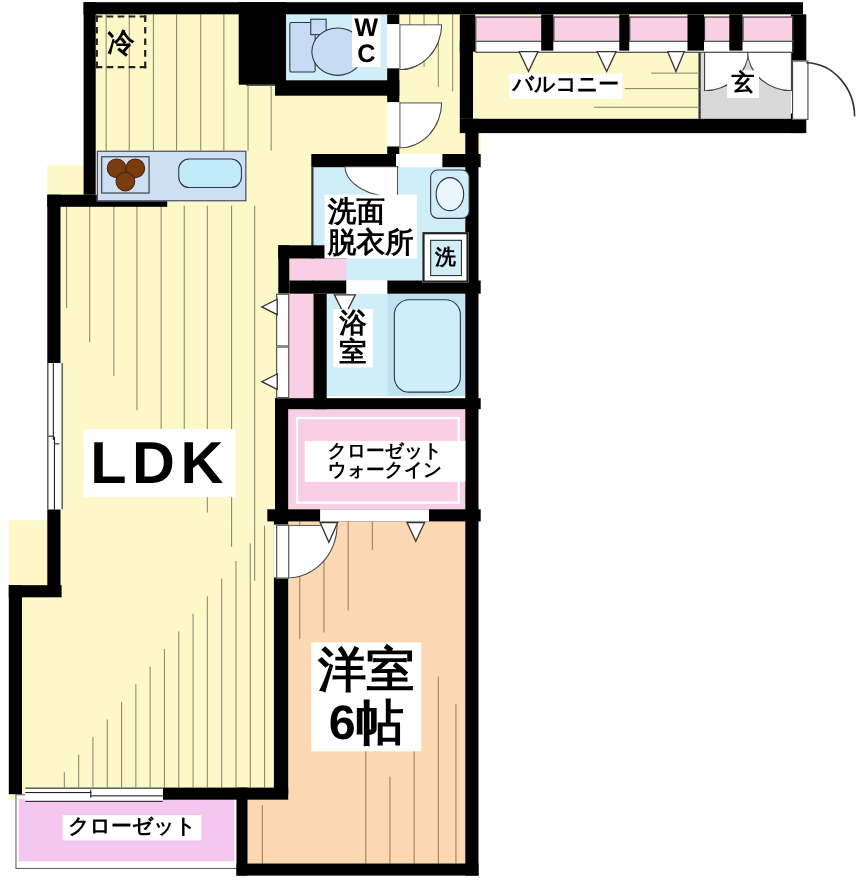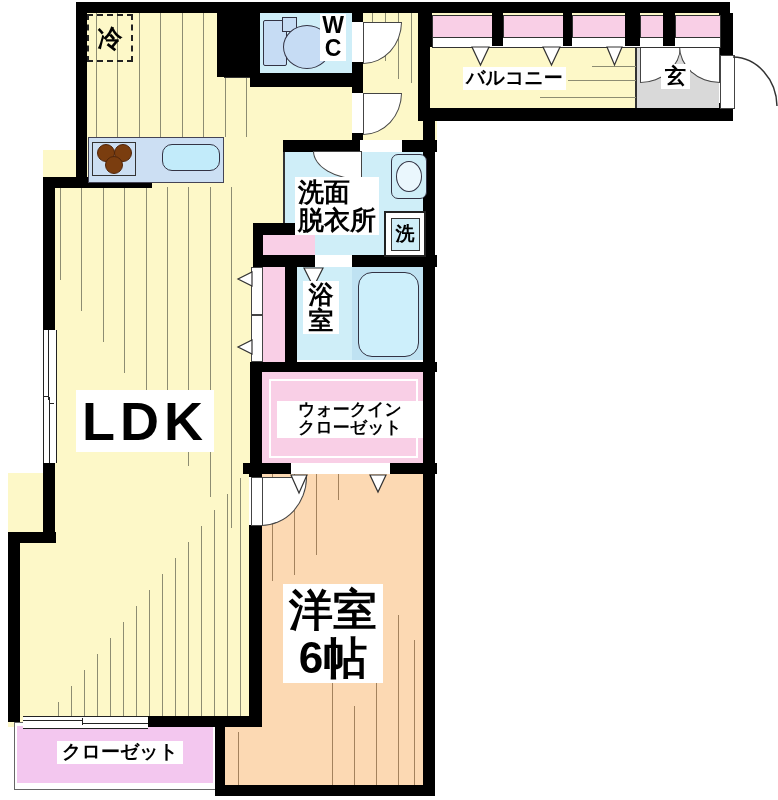--- a/index.html
+++ b/index.html
@@ -210,22 +210,22 @@
   </div>
 
   <div class="lbl" style="left:295px;top:177px;padding:1px 3px;font-size:26px;">
     <div>洗面</div>
     <div>脱衣所</div>
   </div>
 
   <div class="lbl vtext" style="left:303px;top:281px;width:36px;font-size:25px;padding:1px 0;">浴室</div>
 
   <div class="lbl lbl-center" style="left:277px;top:401px;width:146px;font-size:17px;">
+    <div>クローゼット</div>
     <div>ウォークイン</div>
-    <div>クローゼット</div>
   </div>
 
   <div class="lbl" style="left:463px;top:67px;font-size:19px;padding:1px 3px;">バルコニー</div>
 
   <div class="lbl" style="left:661px;top:64px;font-size:21px;padding:1px 4px;">玄</div>
 
   <div class="lbl vtext" style="left:320px;top:14px;width:26px;font-size:23px;">WC</div>
 
   <div class="lbl" style="left:57px;top:741px;font-size:19px;padding:1px 5px;">クローゼット</div>
 

